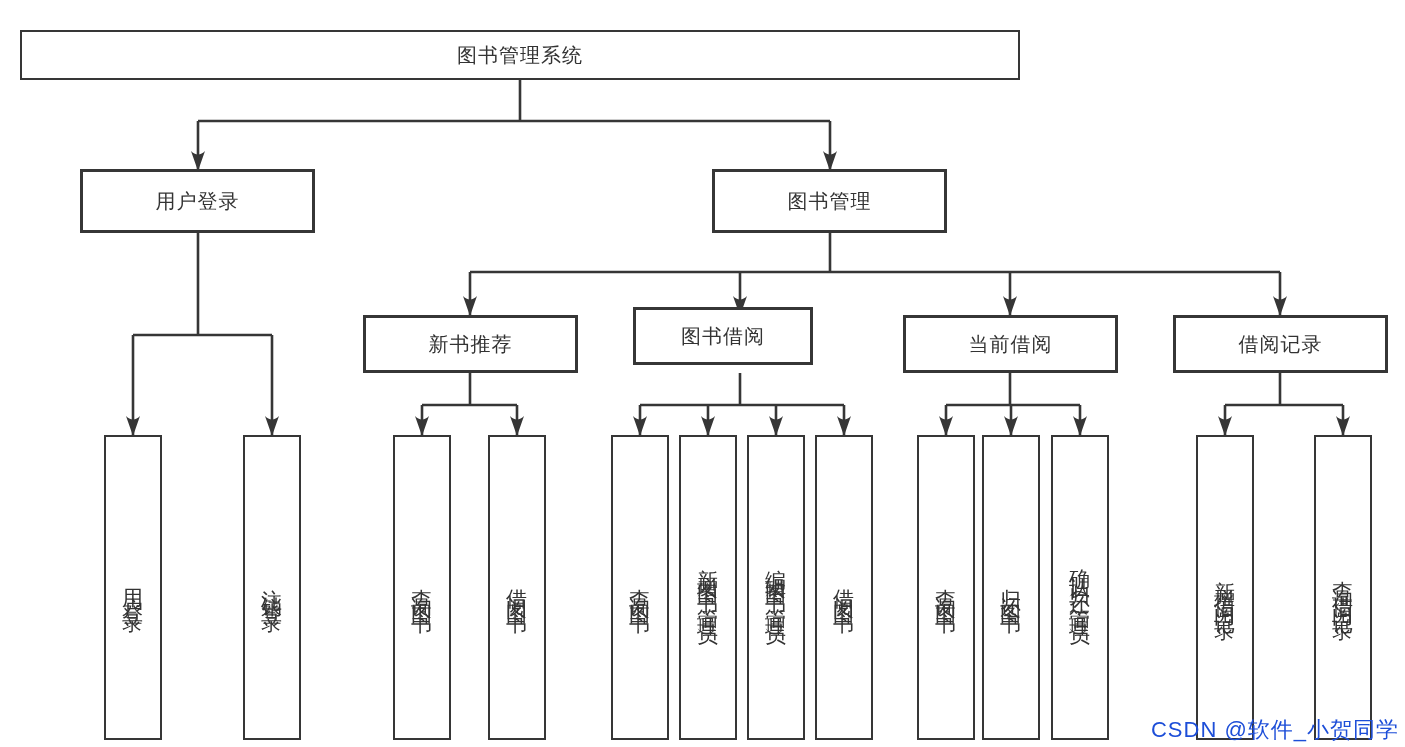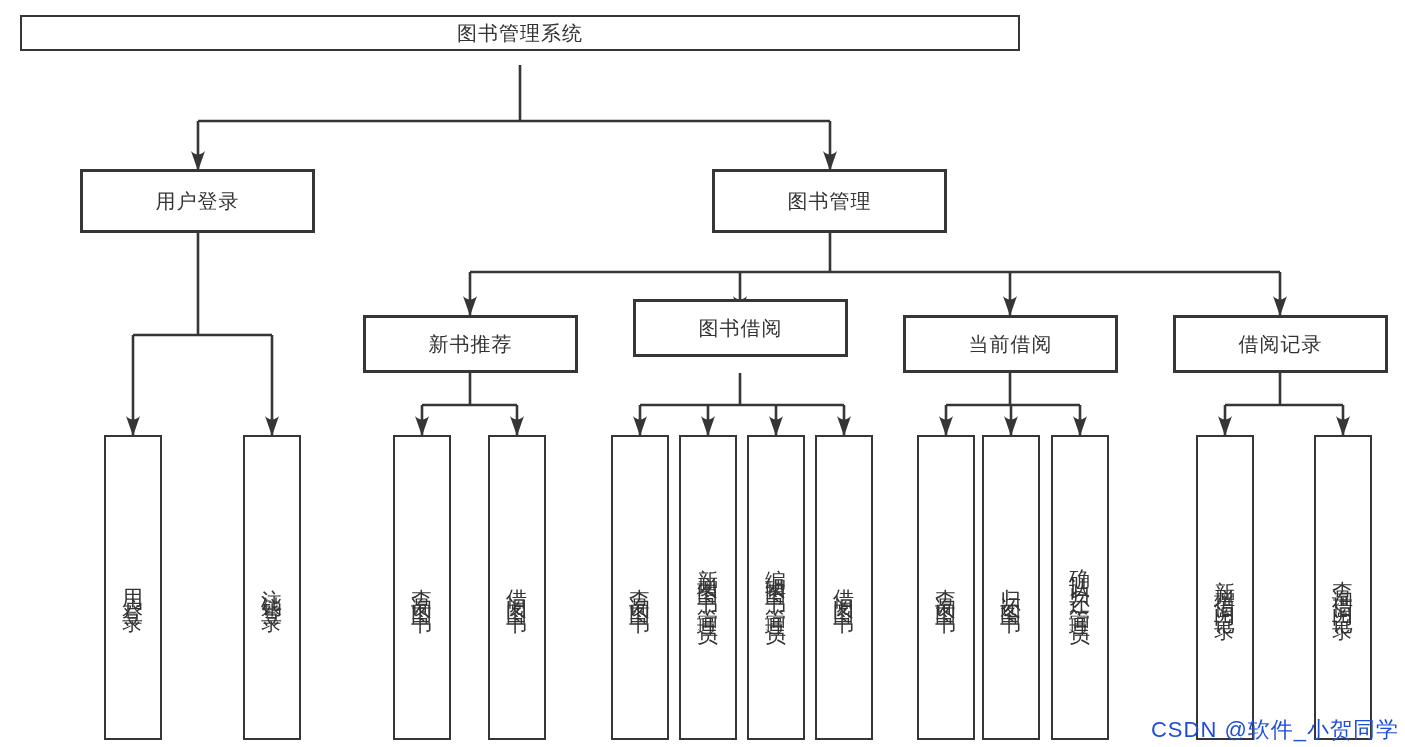--- a/index.html
+++ b/index.html
@@ -97,27 +97,27 @@
       <path d="M946,405 V435" marker-end="url(#arrow)"></path>
       <path d="M1011,405 V435" marker-end="url(#arrow)"></path>
       <path d="M1080,405 V435" marker-end="url(#arrow)"></path>
 
       <path d="M1280,373 V405 M1225,405 H1343"></path>
       <path d="M1225,405 V435" marker-end="url(#arrow)"></path>
       <path d="M1343,405 V435" marker-end="url(#arrow)"></path>
     </g>
   </svg>
 
-  <div class="node root" style="left:20px;top:15px;width:1000px;height:36px">图书管理系统</div>
+  <div class="node root" style="left:20px;top:30px;width:1000px;height:50px">图书管理系统</div>
 
   <div class="node lvl" style="left:80px;top:169px;width:235px;height:64px">用户登录</div>
   <div class="node lvl" style="left:363px;top:315px;width:215px;height:58px">新书推荐</div>
 
   <div class="node lvl" style="left:712px;top:169px;width:235px;height:64px">图书管理</div>
-  <div class="node lvl" style="left:633px;top:299px;width:215px;height:58px">图书借阅</div>
+  <div class="node lvl" style="left:633px;top:307px;width:180px;height:58px">图书借阅</div>
   <div class="node lvl" style="left:903px;top:315px;width:215px;height:58px">当前借阅</div>
   <div class="node lvl" style="left:1173px;top:315px;width:215px;height:58px">借阅记录</div>
 
   <div class="node leaf" style="left:104px;top:435px;width:58px;height:305px">用户登录</div>
   <div class="node leaf" style="left:243px;top:435px;width:58px;height:305px">注销登录</div>
 
   <div class="node leaf" style="left:393px;top:435px;width:58px;height:305px">查询图书</div>
   <div class="node leaf" style="left:488px;top:435px;width:58px;height:305px">借阅图书</div>
 
   <div class="node leaf" style="left:611px;top:435px;width:58px;height:305px">查询图书</div>

